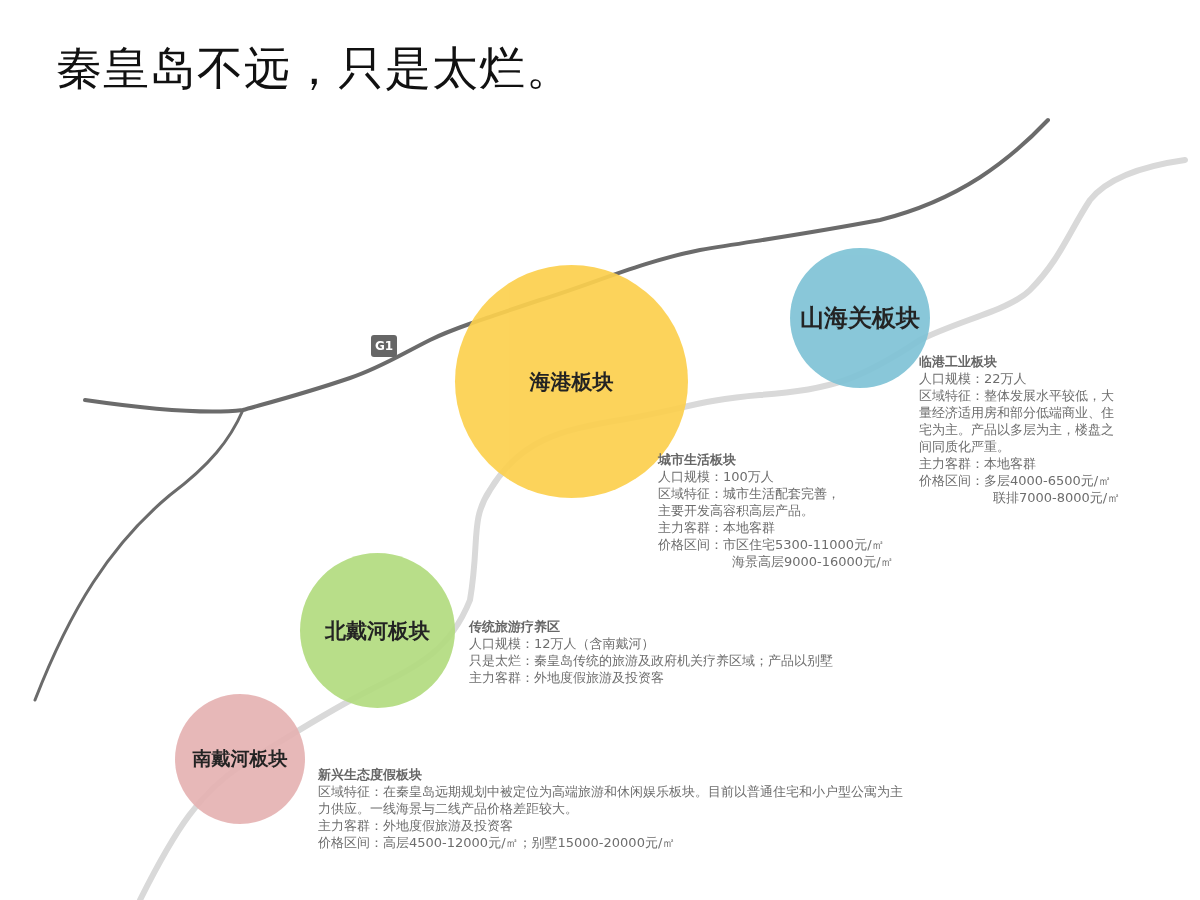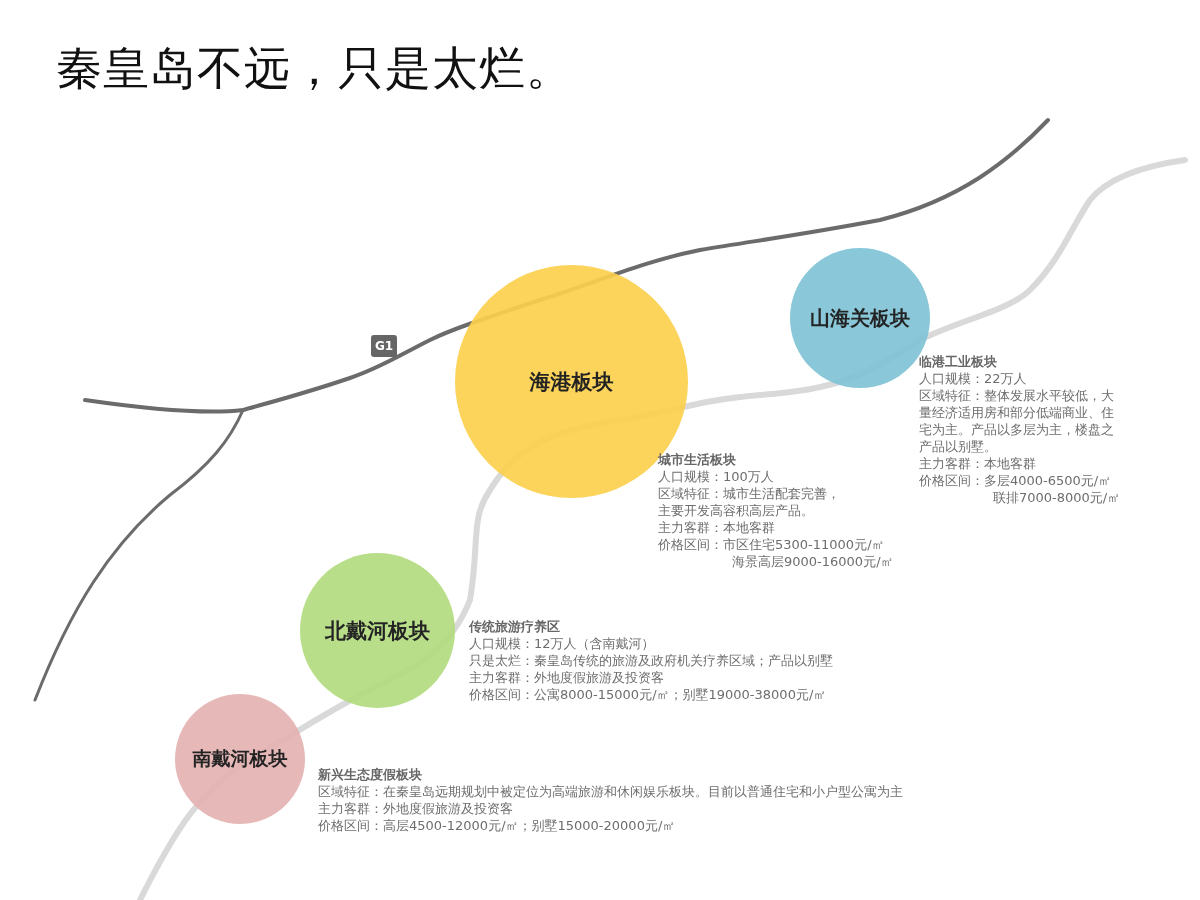--- a/index.html
+++ b/index.html
@@ -25,21 +25,21 @@
   <path d="M1048,120 C1010,160 960,200 880,220 C800,235 760,240 700,250 C640,262 590,285 540,300 C480,320 450,330 430,340 C400,355 380,368 350,378 C300,395 260,405 243,410 C200,415 140,408 85,400" fill="none" stroke="#6b6b6b" stroke-width="4" stroke-linecap="round"></path>
   <path d="M243,410 C230,440 210,465 170,495 C110,545 70,610 35,700" fill="none" stroke="#6b6b6b" stroke-width="3" stroke-linecap="round"></path>
 </svg>
 
 <div class="badge">G1</div>
 
 <div class="circle" style="left:455px;top:265px;width:233px;height:233px;background:#fcd04e;opacity:0.92;">
   <span style="font-size:21px;">海港板块</span>
 </div>
 <div class="circle" style="left:790px;top:248px;width:140px;height:140px;background:#7fc3d6;opacity:0.92;">
-  <span style="font-size:20px;">山海关板块</span>
+  <span style="font-size:24px;">山海关板块</span>
 </div>
 <div class="circle" style="left:300px;top:553px;width:155px;height:155px;background:#b3dc80;opacity:0.92;">
   <span style="font-size:21px;text-align:right;">北戴河板块</span>
 </div>
 <div class="circle" style="left:175px;top:694px;width:130px;height:130px;background:#e6b3b3;opacity:0.92;justify-content:center;">
   <span style="font-size:19px;">南戴河板块</span>
 </div>
 
 <div class="info" style="left:658px;top:451px;">
   <div class="h">城市生活板块</div>
@@ -50,32 +50,32 @@
   <div>价格区间：市区住宅5300-11000元/㎡</div>
   <div class="indent">海景高层9000-16000元/㎡</div>
 </div>
 
 <div class="info" style="left:919px;top:353px;">
   <div class="h">临港工业板块</div>
   <div>人口规模：22万人</div>
   <div>区域特征：整体发展水平较低，大</div>
   <div>量经济适用房和部分低端商业、住</div>
   <div>宅为主。产品以多层为主，楼盘之</div>
-  <div>产品以别墅。</div>
+  <div>间同质化严重。</div>
   <div>主力客群：本地客群</div>
   <div>价格区间：多层4000-6500元/㎡</div>
   <div class="indent">联排7000-8000元/㎡</div>
 </div>
 
 <div class="info" style="left:469px;top:618px;">
   <div class="h">传统旅游疗养区</div>
   <div>人口规模：12万人（含南戴河）</div>
   <div>只是太烂：秦皇岛传统的旅游及政府机关疗养区域；产品以别墅</div>
   <div>主力客群：外地度假旅游及投资客</div>
-  <div>价格区间：公寓8000-15000元/㎡；别墅19000-38000元/㎡</div>
 </div>
 
 <div class="info" style="left:318px;top:766px;">
   <div class="h">新兴生态度假板块</div>
   <div>区域特征：在秦皇岛远期规划中被定位为高端旅游和休闲娱乐板块。目前以普通住宅和小户型公寓为主</div>
+  <div>力供应。一线海景与二线产品价格差距较大。</div>
   <div>主力客群：外地度假旅游及投资客</div>
   <div>价格区间：高层4500-12000元/㎡；别墅15000-20000元/㎡</div>
 </div>
 
 </body></html>

